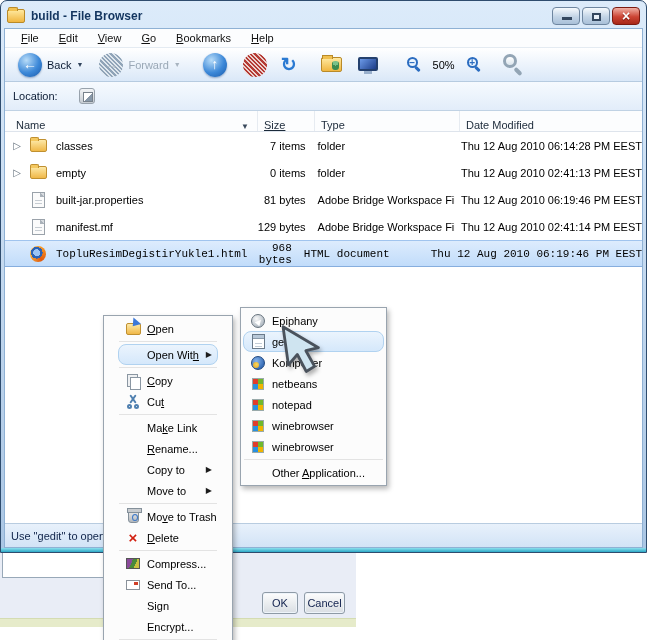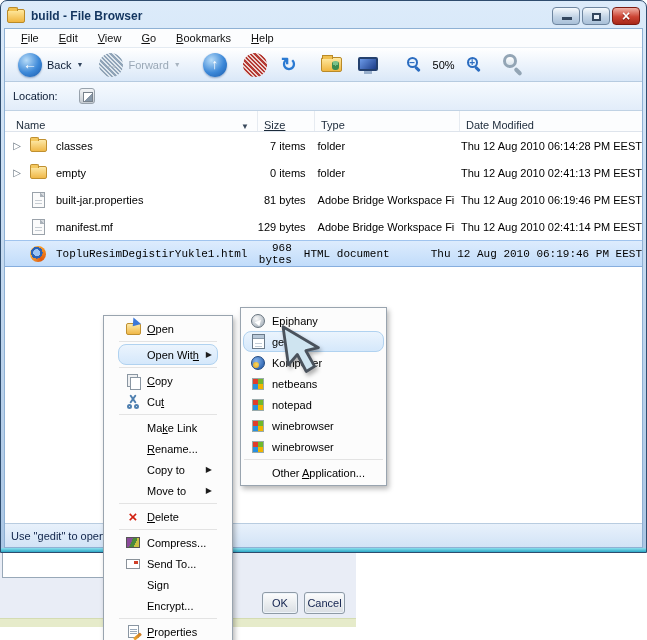--- a/index.html
+++ b/index.html
@@ -444,20 +444,26 @@
       <span class="sub-arrow">▶</span>
     </div>
     <div class="mi">
       <span class="ic"></span>
         <span class="lbl">Move to</span>
       <span class="sub-arrow">▶</span>
     </div>
     <div class="msep"></div>
     <div class="mi">
       <span class="ic">
+          <span class="ic-trash"></span>
+        </span>
+      <span class="lbl">Mo<u>v</u>e to Trash</span>
+    </div>
+    <div class="mi">
+      <span class="ic">
           <span class="ic-del">×</span>
         </span>
       <span class="lbl"><u>D</u>elete</span>
     </div>
     <div class="msep"></div>
     <div class="mi">
       <span class="ic">
           <span class="ic-compress"></span>
         </span>
       <span class="lbl">Compress...</span>

